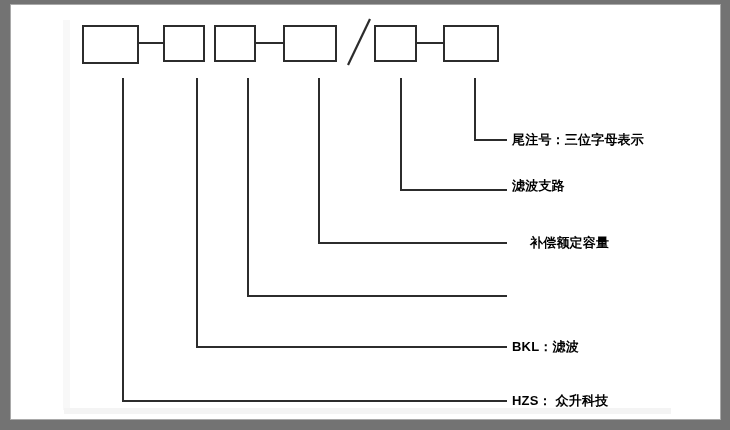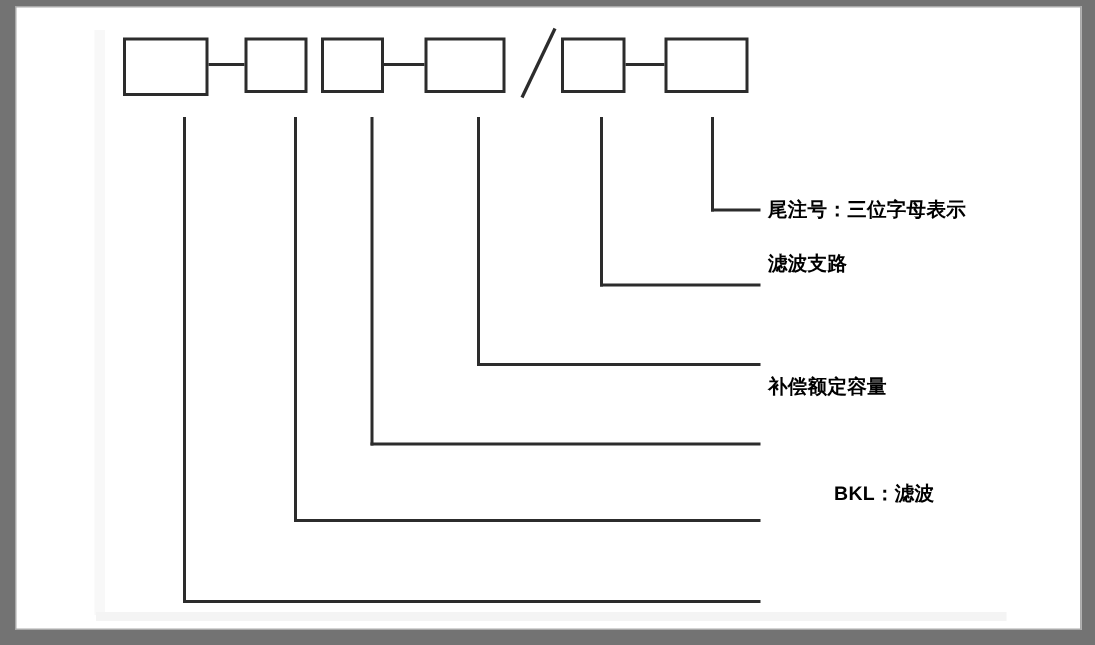--- a/index.html
+++ b/index.html
@@ -99,17 +99,18 @@
   <div class="vline" style="left:247px; top:78px; height:219px;"></div>
   <div class="hline" style="left:247px; top:295px; width:260px;"></div>
 
   <div class="vline" style="left:196px; top:78px; height:270px;"></div>
   <div class="hline" style="left:196px; top:346px; width:311px;"></div>
 
   <div class="vline" style="left:122px; top:78px; height:324px;"></div>
   <div class="hline" style="left:122px; top:400px; width:385px;"></div>
 
   <div class="label" style="top:131px;">尾注号：三位字母表示</div>
-  <div class="label" style="top:167px;">滤波支路</div>
-  <div class="label" style="top:249px;">补偿额定容量</div>
-  <div class="label" style="top:320px;margin-left:44px;">BKL：滤波</div>
+  <div class="label" style="top:177px;">滤波支路</div>
+  <div class="label" style="top:234px;margin-left:18px;">补偿额定容量</div>
+  <div class="label" style="top:338px;">BKL：滤波</div>
+  <div class="label" style="top:392px;">HZS： 众升科技</div>
 
 </div>
 
 </body></html>

